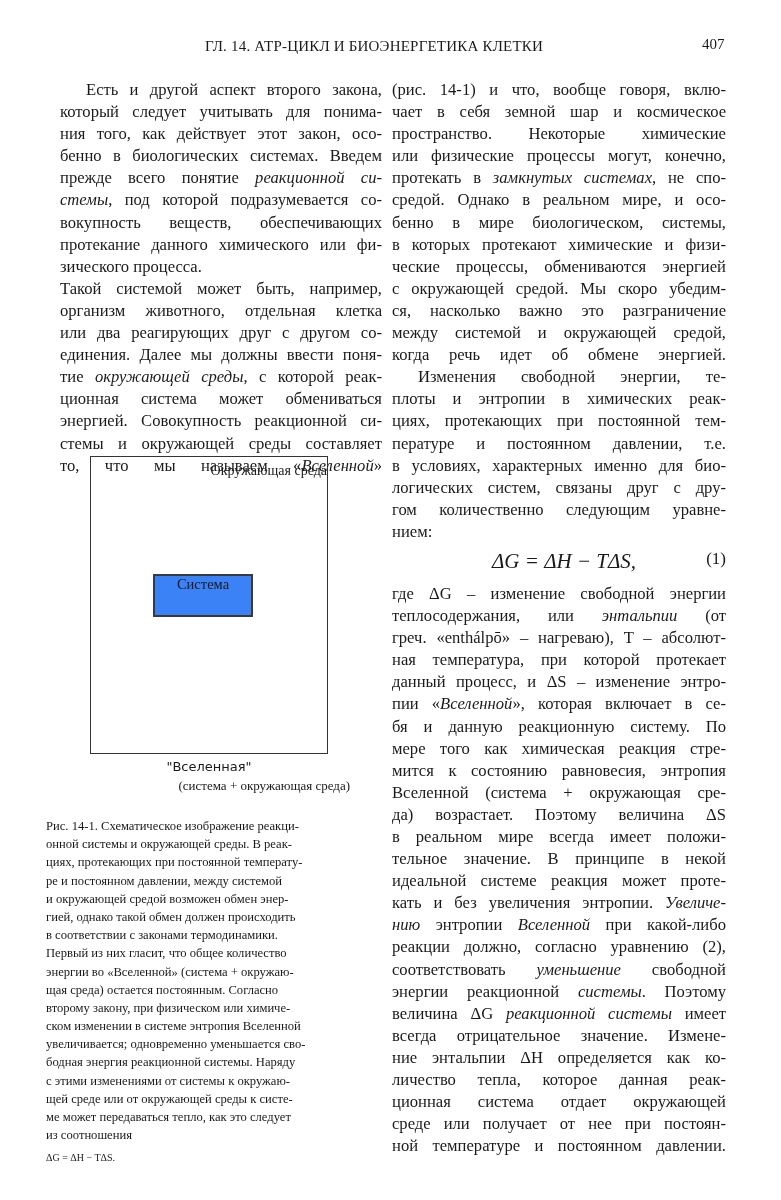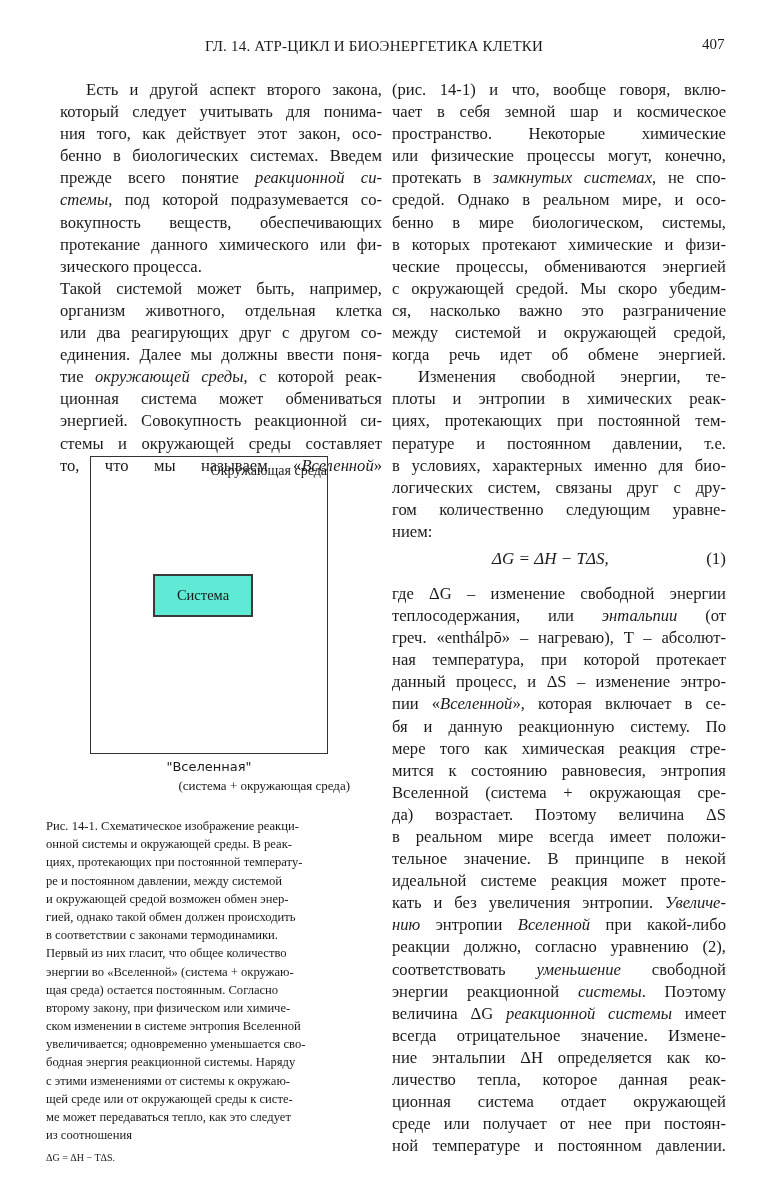--- a/index.html
+++ b/index.html
@@ -28,41 +28,41 @@
   .figure-frame {
     position: absolute; left: 90px; top: 456px; width: 238px; height: 298px;
     border: 1.5px solid #333; box-sizing: border-box;
   }
   .env-label {
     position: absolute; left: 0; right: 0; top: 6px; text-align: right;
     font-size: 14px;
   }
   .system-box {
     position: absolute; left: 62px; top: 117px; width: 100px; height: 43px;
-    background: #5eead4; border: 2px solid #3a3a3a; box-sizing: border-box;
-    display: flex; align-items: center; justify-content: center;
+    background: #3b82f6; border: 2px solid #3a3a3a; box-sizing: border-box;
+    display: flex; justify-content: center;
   }
   .system-label { font-size: 14.5px; }
   .fig-sub1 {
     position: absolute; left: 90px; top: 759px; width: 238px; text-align: center;
     font-size: 14.5px; font-family: "DejaVu Sans", sans-serif; font-size: 13px;
   }
   .fig-sub2 {
     position: absolute; left: 70px; top: 778px; width: 280px; text-align: right;
     font-size: 13px; font-family: Liberation Serif, serif;
   }
 
   .caption { position: absolute; left: 46px; top: 817px; width: 306px; }
   .cap-line {
     display: block; font-size: 12.6px; line-height: 18.2px; height: 18.2px; white-space: nowrap;
   }
   .cap-eq { display: block; font-size: 10px; margin-top: 8px; font-style: normal; }
 
   .equation-row { position: relative; height: 40px; }
-  .equation { position: absolute; left: 100px; top: 6px; font-size: 17px; }
+  .equation { position: absolute; left: 100px; top: 6px; font-size: 21px; }
   .eq-number { position: absolute; right: 0; top: 6px; font-size: 17px; }
 </style>
 </head>
 <body>
 
 <div>
   <div class="header-title">ГЛ. 14. АТР-ЦИКЛ И БИОЭНЕРГЕТИКА КЛЕТКИ</div>
   <div class="page-number">407</div>
 </div>
 

